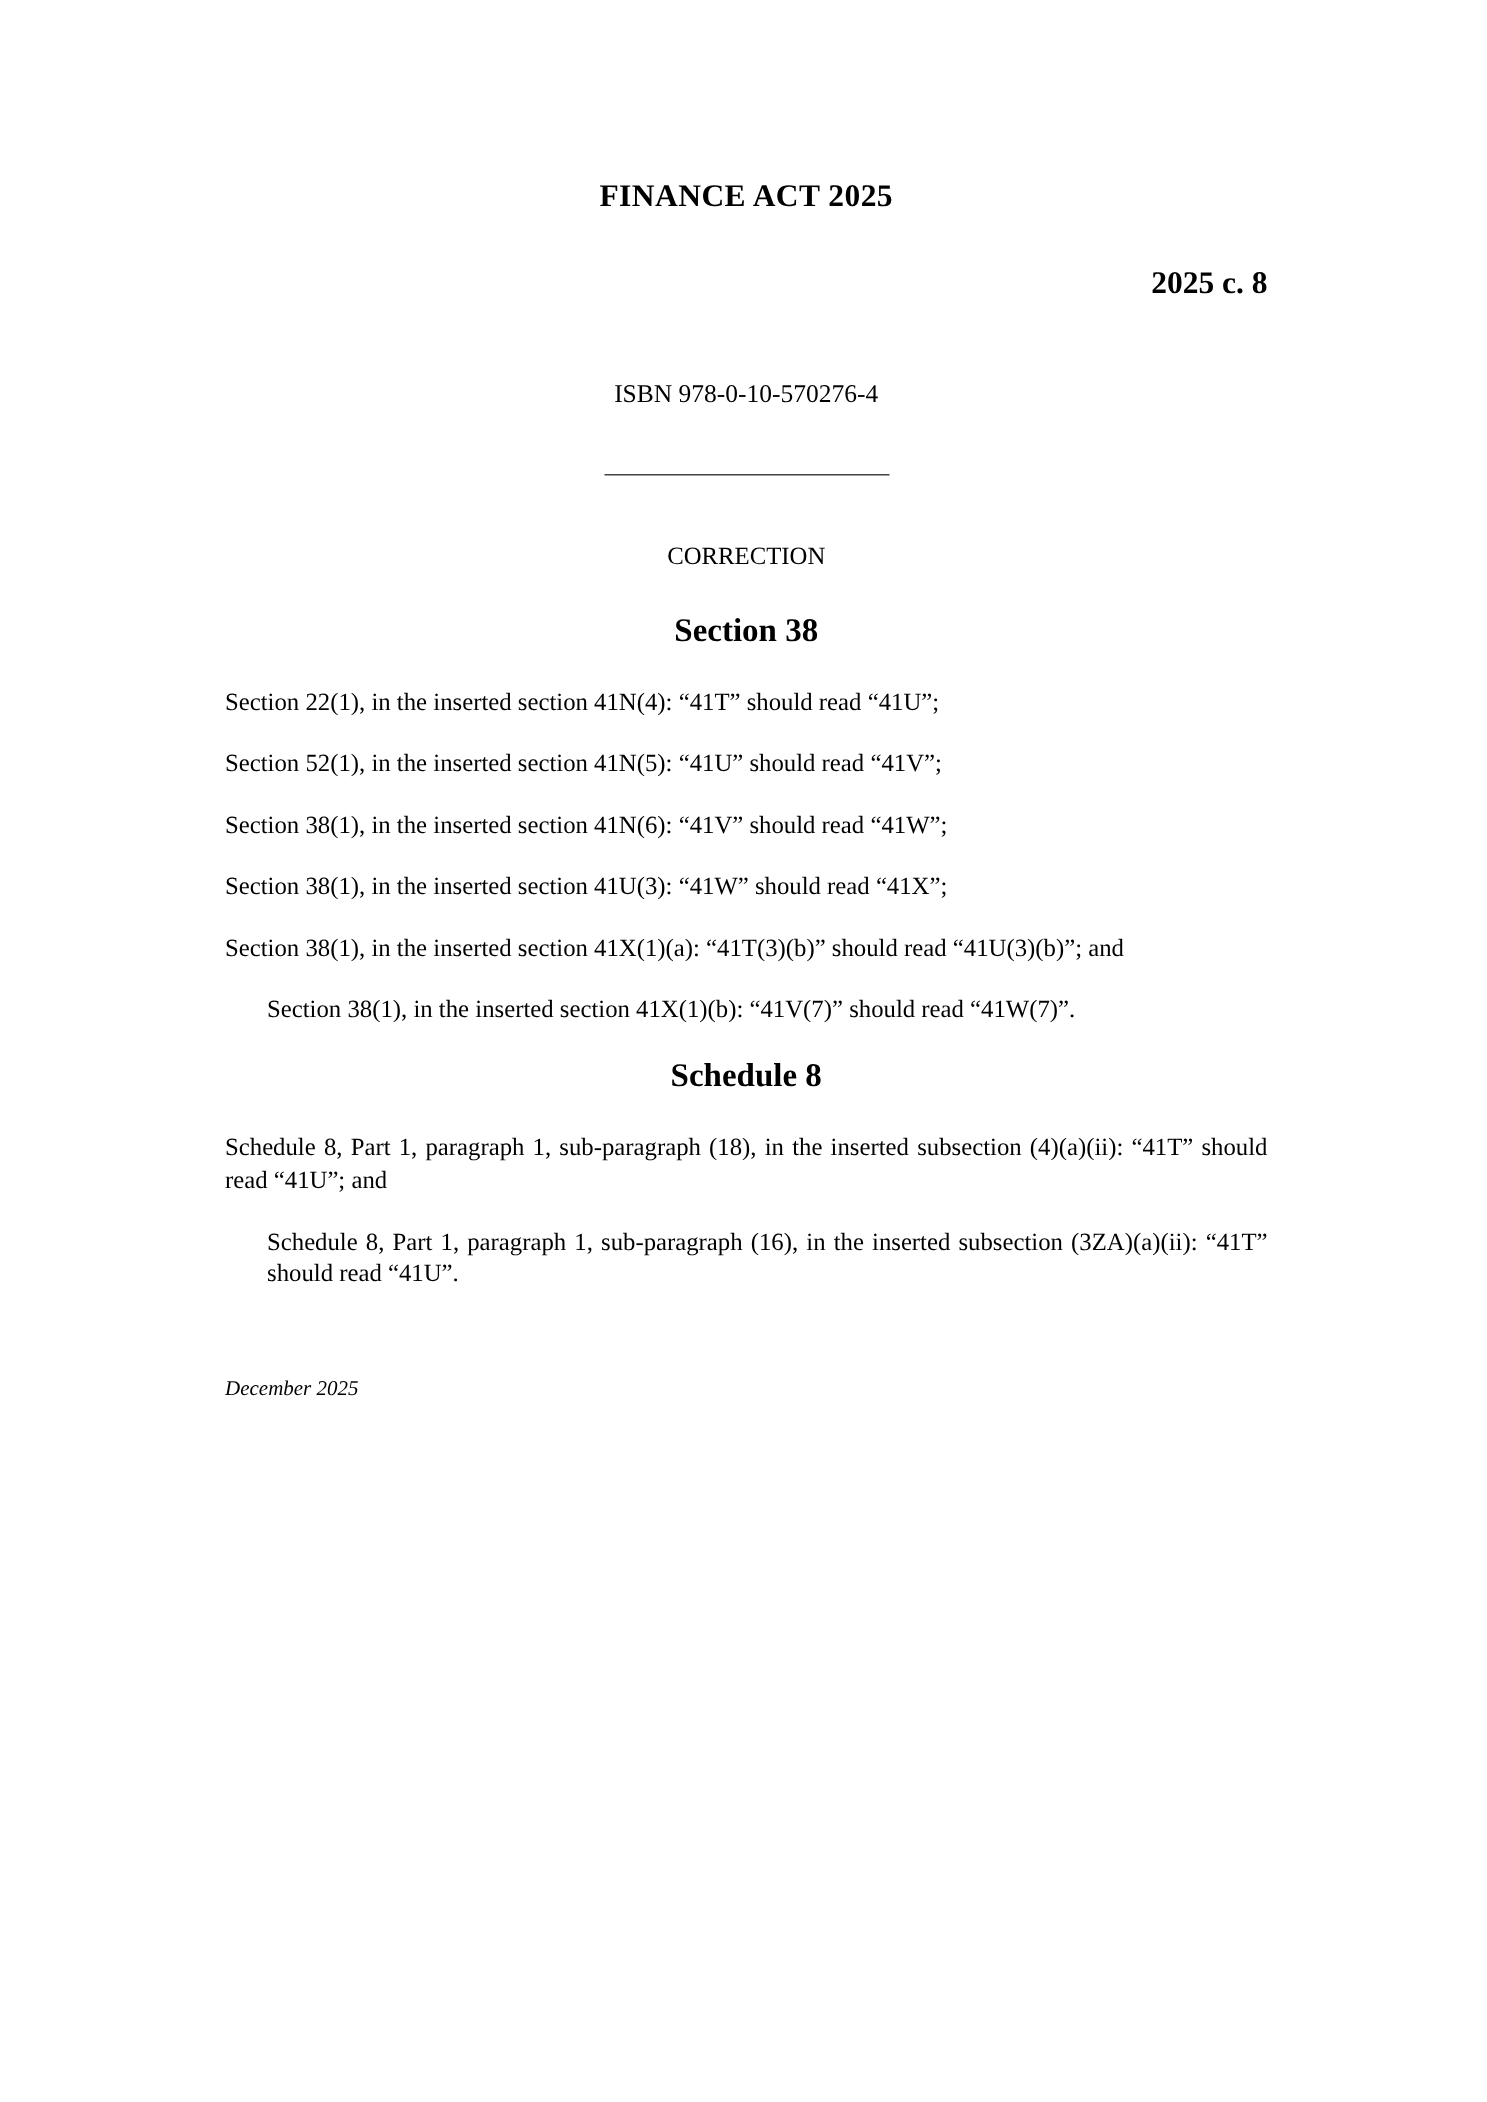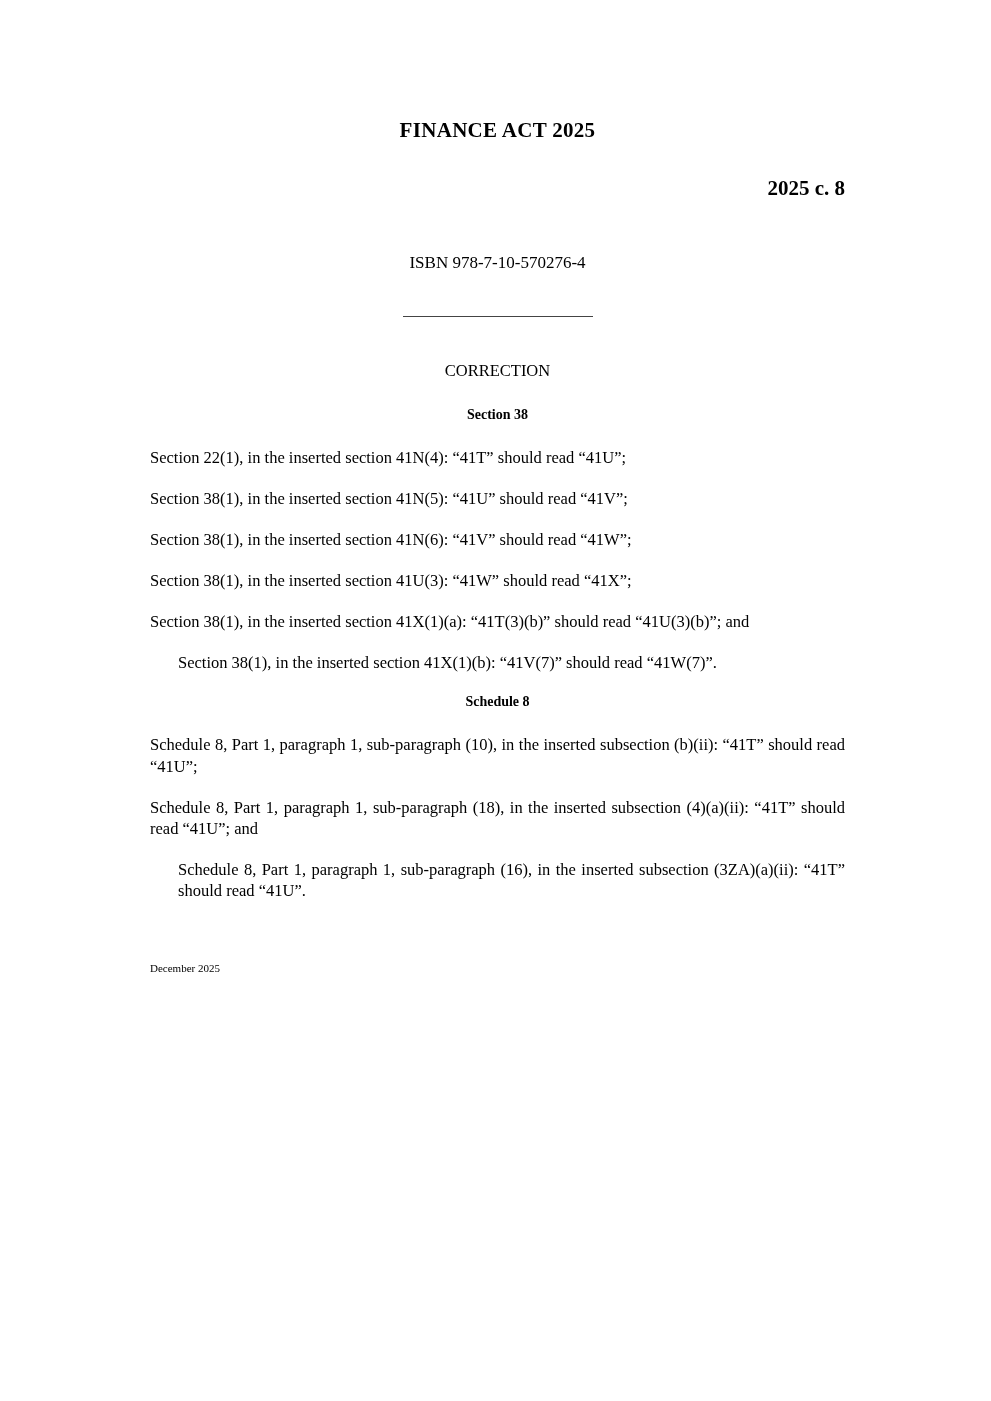--- a/index.html
+++ b/index.html
@@ -41,74 +41,74 @@
     height: 0;
     border-top: 1px solid #444444;
     margin: 0 auto 44px auto;
   }
   .correction-heading {
     font-size: 16.5px;
     text-align: center;
     margin: 0 0 26px 0;
   }
   .section-heading {
-    font-size: 14px;
+    font-size: 22px;
     font-weight: bold;
     text-align: center;
     margin: 0 0 24px 0;
   }
   .body-para {
     font-size: 16.5px;
     line-height: 1.3;
     text-align: justify;
     margin: 0 0 19.5px 0;
   }
   .body-para.last-in-group {
     margin-bottom: 21px;
     margin-left: 28px;
   }
   .date-line {
-    font-size: 11px;
+    font-size: 14px;
+    font-style: italic;
     text-align: left;
     margin: 60px 0 0 0;
   }
 </style>
 </head>
 <body>
 
 <div class="page">
 
   <h1 class="doc-title">FINANCE ACT 2025</h1>
 
   <h2 class="doc-chapter">2025 c. 8</h2>
 
-  <p class="doc-isbn">ISBN 978-7-10-570276-4</p>
+  <p class="doc-isbn">ISBN 978-0-10-570276-4</p>
 
   <div class="divider-rule"></div>
 
   <p class="correction-heading">CORRECTION</p>
 
   <h3 class="section-heading">Section 38</h3>
 
   <p class="body-para">Section 22(1), in the inserted section 41N(4): “41T” should read “41U”;</p>
 
-  <p class="body-para">Section 38(1), in the inserted section 41N(5): “41U” should read “41V”;</p>
+  <p class="body-para">Section 52(1), in the inserted section 41N(5): “41U” should read “41V”;</p>
 
   <p class="body-para">Section 38(1), in the inserted section 41N(6): “41V” should read “41W”;</p>
 
   <p class="body-para">Section 38(1), in the inserted section 41U(3): “41W” should read “41X”;</p>
 
   <p class="body-para">Section 38(1), in the inserted section 41X(1)(a): “41T(3)(b)” should read “41U(3)(b)”; and</p>
 
   <p class="body-para last-in-group">Section 38(1), in the inserted section 41X(1)(b): “41V(7)” should read “41W(7)”.</p>
 
   <h3 class="section-heading">Schedule 8</h3>
 
 
-  <p class="body-para">Schedule 8, Part 1, paragraph 1, sub-paragraph (10), in the inserted subsection (b)(ii): “41T” should read “41U”;</p>
 
   <p class="body-para">Schedule 8, Part 1, paragraph 1, sub-paragraph (18), in the inserted subsection (4)(a)(ii): “41T” should read “41U”; and</p>
 
   <p class="body-para last-in-group">Schedule 8, Part 1, paragraph 1, sub-paragraph (16), in the inserted subsection (3ZA)(a)(ii): “41T” should read “41U”.</p>
 
   <p class="date-line">December 2025</p>
 
 </div>
 
 </body></html>

